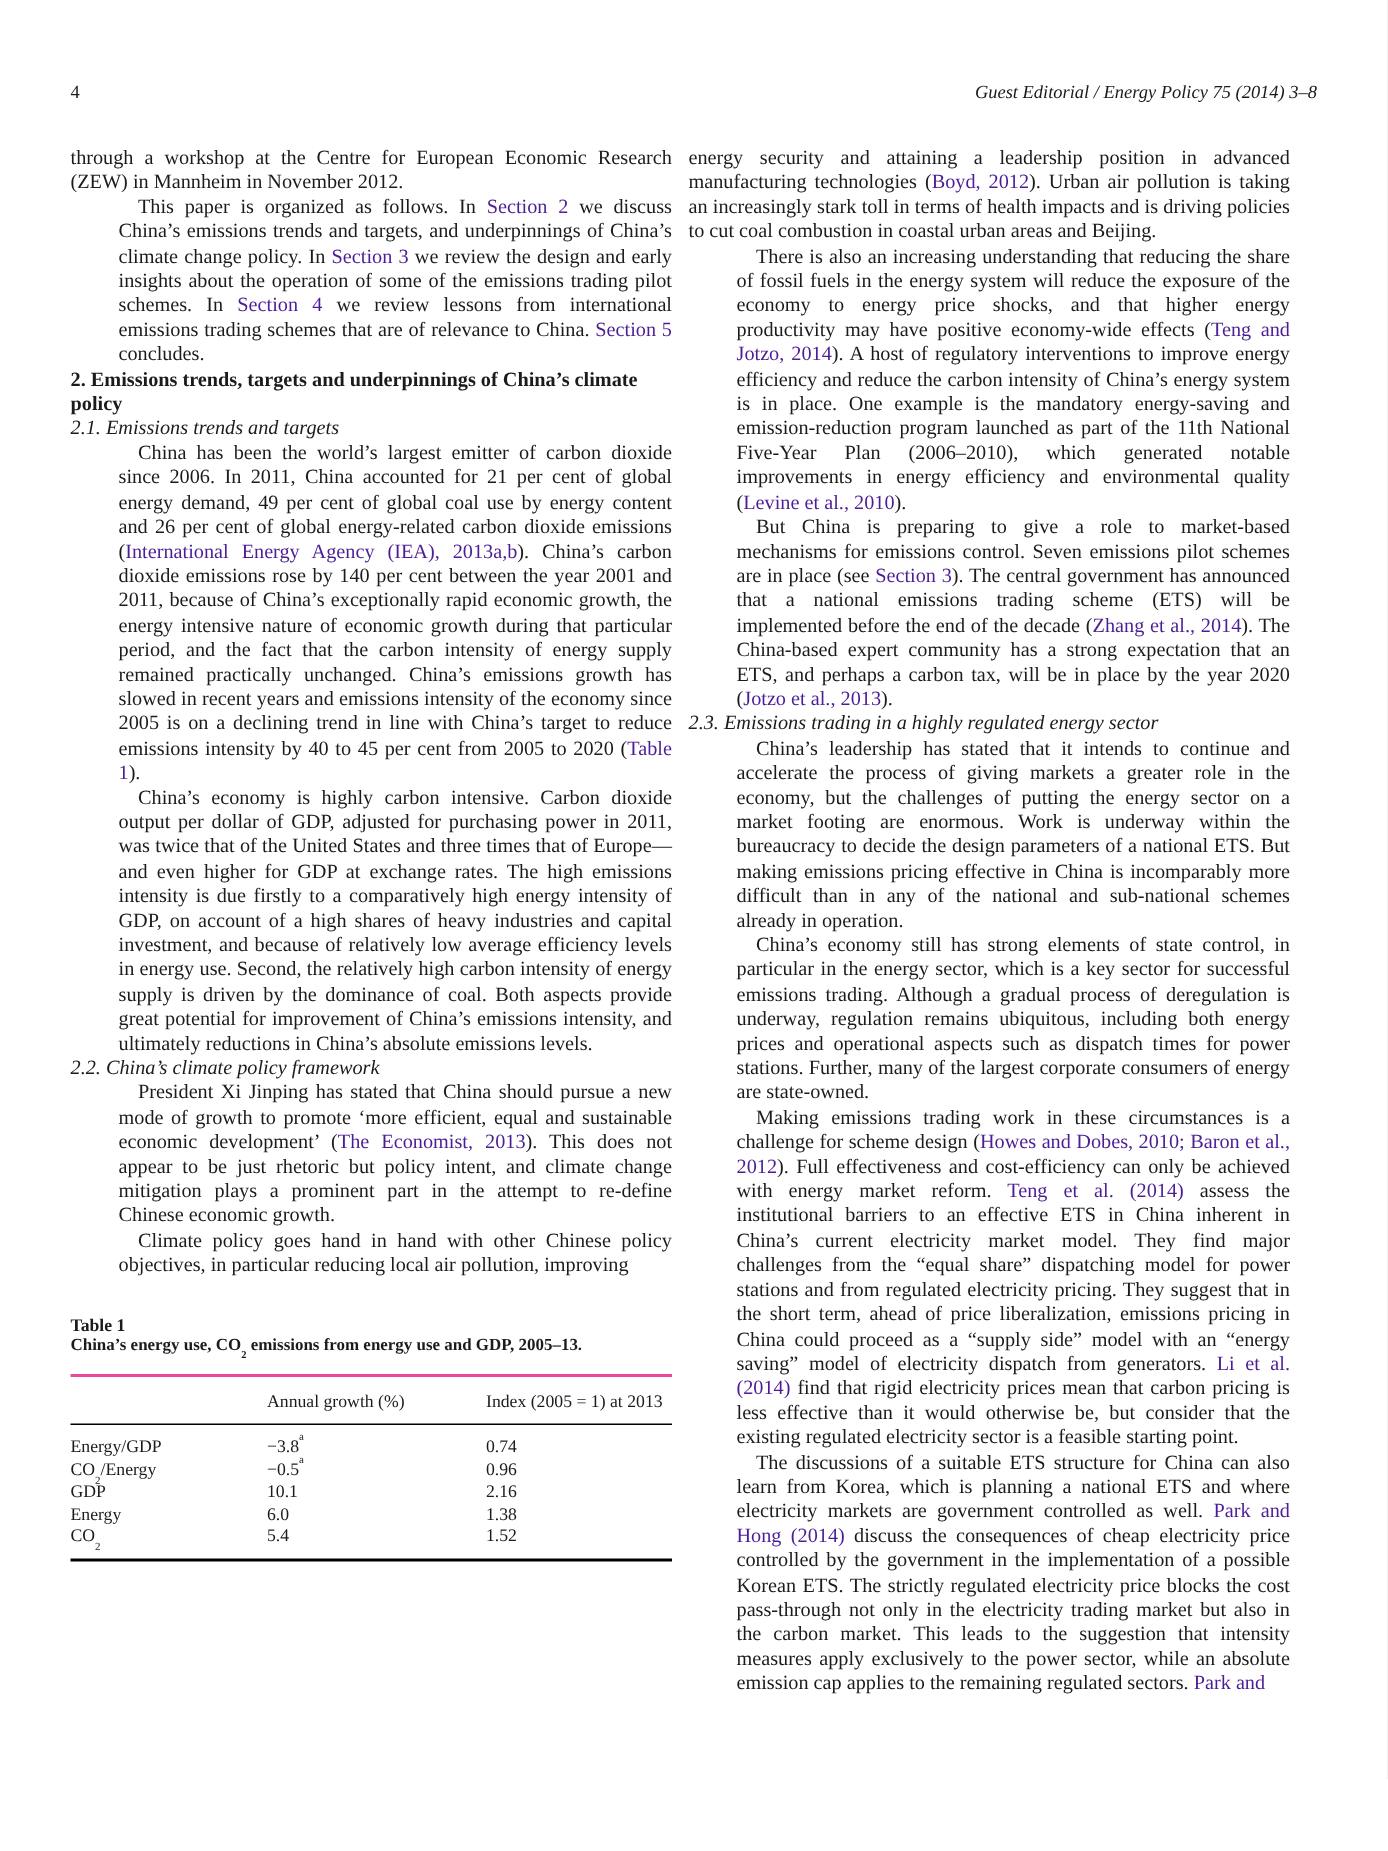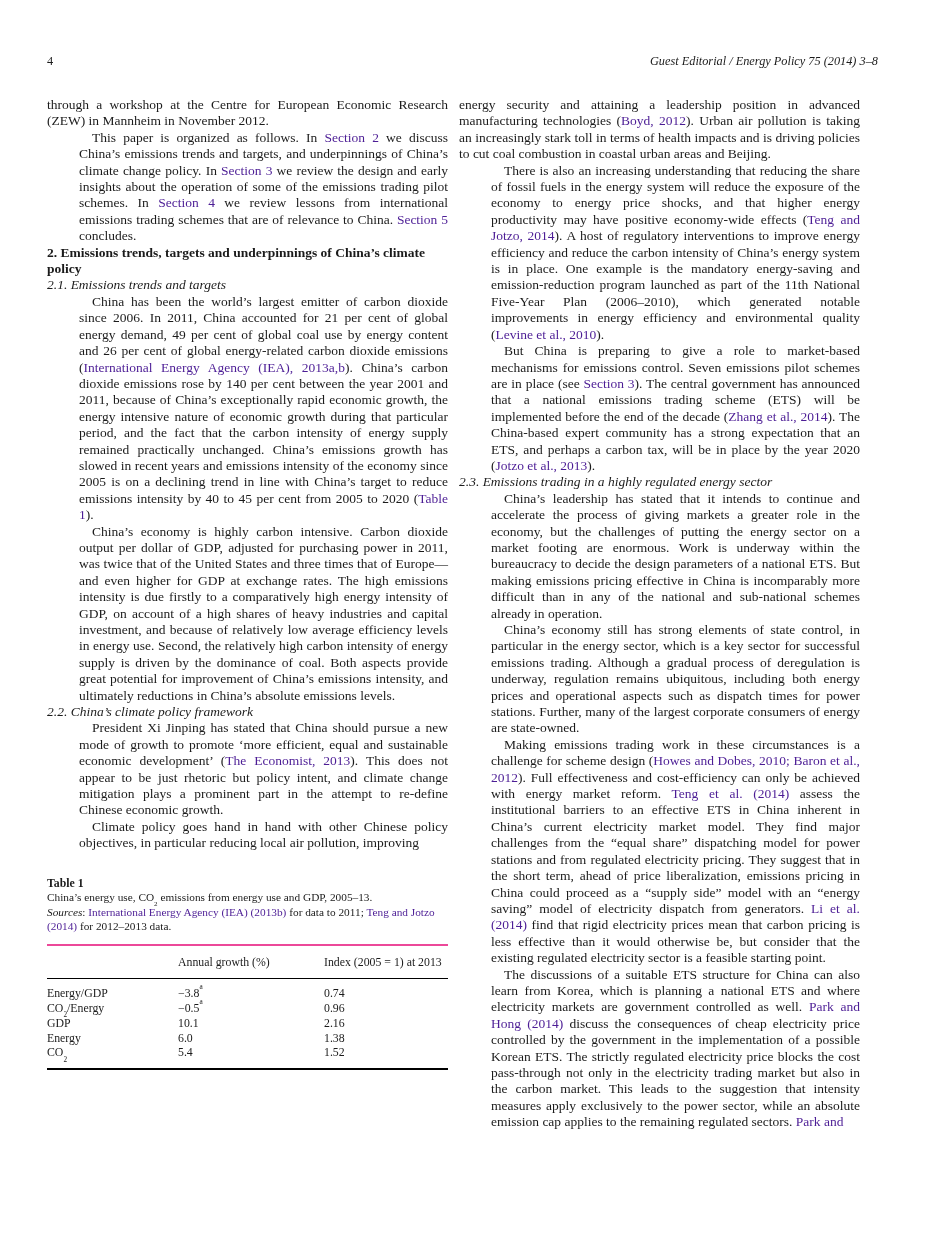--- a/index.html
+++ b/index.html
@@ -18,21 +18,21 @@
   .col p{margin:0;}
   .col p.indent{text-indent:13px;margin-left:32px;}
   .section-heading{font-weight:bold;margin:27px 0 0 0;text-align:left;}
   .subsection-heading{font-style:italic;margin:23px 0 17px 0;text-align:left;}
   .ref-link{color:#4c1d95;}
   sup.gen{font-size:0.62em;position:relative;top:-0.45em;line-height:0;}
   sub.gen{font-size:0.62em;position:relative;top:0.28em;line-height:0;}
   
   .table-block{margin-top:24px;}
   .table-label{font-weight:bold;font-size:11.8px;line-height:14.4px;margin:0 0 5px 0;text-align:left;}
-  .table-caption{font-size:11.3px;line-height:14.4px;text-align:left;margin:0;}
+  .table-caption{font-size:11.3px;line-height:14.4px;text-align:left;margin:0;font-weight:bold;}
   .table-sources{font-size:11.3px;line-height:14.4px;text-align:left;margin:0;}
   table.data-table{
     width:100%;border-collapse:collapse;margin-top:11px;
     border-top:2px solid #ec4899;border-bottom:2px solid #000;
     font-size:11.8px;line-height:14.8px;
   }
   table.data-table th{
     font-weight:normal;text-align:left;padding:9px 0 8px 0;
     border-bottom:1.5px solid #000;
   }
@@ -64,21 +64,20 @@
       <p class="indent">China’s economy is highly carbon intensive. Carbon dioxide output per dollar of GDP, adjusted for purchasing power in 2011, was twice that of the United States and three times that of Europe—and even higher for GDP at exchange rates. The high emissions intensity is due firstly to a comparatively high energy intensity of GDP, on account of a high shares of heavy industries and capital investment, and because of relatively low average efficiency levels in energy use. Second, the relatively high carbon intensity of energy supply is driven by the dominance of coal. Both aspects provide great potential for improvement of China’s emissions intensity, and ultimately reductions in China’s absolute emissions levels.</p>
 
       <p class="subsection-heading">2.2. China’s climate policy framework</p>
 
       <p class="indent">President Xi Jinping has stated that China should pursue a new mode of growth to promote ‘more efficient, equal and sustainable economic development’ (<span class="ref-link">The Economist, 2013</span>). This does not appear to be just rhetoric but policy intent, and climate change mitigation plays a prominent part in the attempt to re-define Chinese economic growth.</p>
       <p class="indent">Climate policy goes hand in hand with other Chinese policy objectives, in particular reducing local air pollution, improving</p>
 
       <div class="table-block">
         <p class="table-label">Table 1</p>
         <p class="table-caption">China’s energy use, CO<sub class="gen">2</sub> emissions from energy use and GDP, 2005–13.</p>
-        <p class="table-sources"><em>Sources</em>: <span class="ref-link">International Energy Agency (IEA) (2013b)</span> for data to 2011; <span class="ref-link">Teng and Jotzo (2014)</span> for 2012–2013 data.</p>
 
         <table class="data-table">
           <colgroup>
               <col class="c1">
               <col class="c2">
               <col class="c3">
             </colgroup>
           <thead>
             <tr>
               <th></th>

